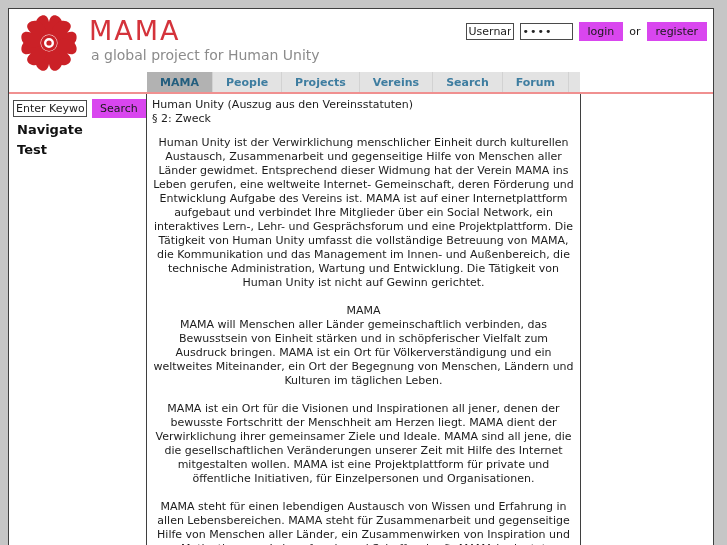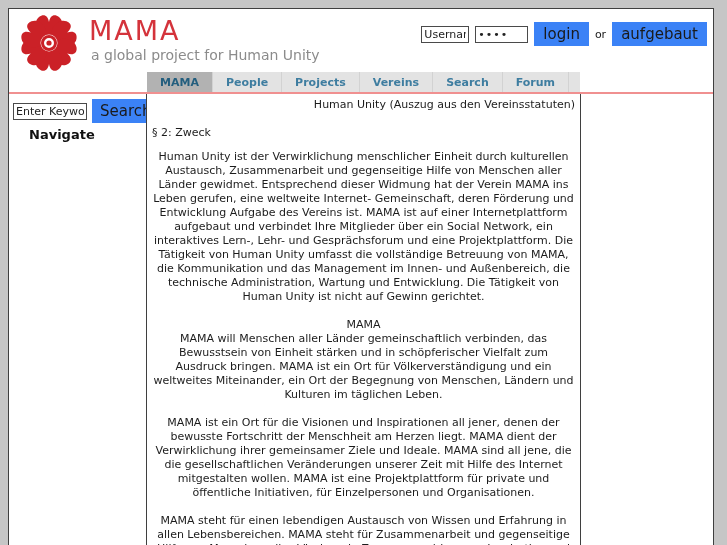--- a/index.html
+++ b/index.html
@@ -37,22 +37,22 @@
     font-size: 11px; color: #222;
   }
   .login-row input {
     height: 17px; border: 1px solid #4a4a4a; background: #fff;
     font-family: "DejaVu Sans", sans-serif; font-size: 11px;
     padding: 0 2px; color: #222;
   }
   .input-username { width: 48px; }
   .input-password { width: 53px; letter-spacing: 1px; }
   .btn-flat {
-    background: #3b82f6; border: none; color: #1a1a1a;
-    font-family: "DejaVu Sans", sans-serif; font-size: 15px;
+    background: #d946ef; border: none; color: #1a1a1a;
+    font-family: "DejaVu Sans", sans-serif; font-size: 11px;
     padding: 3px 9px; cursor: pointer;
   }
   .or-label { color: #1a1a1a; text-align: center; }
   
   .tabbar {
     position: absolute; left: 138px; top: 63px;
     width: 433px; height: 20px;
     background: #e3e3e3;
     display: flex; align-items: stretch;
   }
@@ -78,33 +78,33 @@
   }
   .sidebar-search { display: flex; gap: 5px; padding: 5px 0 0 4px; align-items: center; }
   .sidebar-search input {
     width: 74px; height: 17px; border: 1px solid #4a4a4a;
     font-family: "DejaVu Sans", sans-serif; font-size: 11px;
     padding: 0 2px; color: #222; background: #fff;
   }
   .sidebar-search .btn-flat { padding: 3px 8px; }
   .nav-item {
     font-size: 13px; font-weight: bold; color: #111;
-    padding: 4px 0 0 20px; line-height: 16px; cursor: pointer;
+    padding: 4px 0 0 8px; line-height: 16px; cursor: pointer;
   }
   
   .main-col {
     position: absolute; left: 137px; top: 85px;
     width: 435px; height: 515px;
     background: #fff;
     border-left: 1px solid #3f3f3f;
     border-right: 1px solid #3f3f3f;
     padding: 4px 5px 0 5px;
     font-size: 11px; line-height: 14px; color: #1c1c1c;
   }
-  .main-title { text-align: right; margin-bottom: 14px; }
+  .main-title { text-align: left; }
   .section-heading { margin-bottom: 10px; }
   .para { margin-bottom: 14px; white-space: pre-line; text-align: center; }
 </style>
 </head>
 <body>
 
 <div class="window">
 
   <div>
     <svg class="logo-flower" viewBox="-30 -30 60 60" xmlns="http://www.w3.org/2000/svg">
@@ -123,41 +123,42 @@
       <circle cx="0" cy="0" r="2.6" fill="#cb2127"></circle>
     </svg>
     <div class="brand-title">MAMA</div>
     <div class="brand-subtitle">a global project for Human Unity</div>
 
     <div class="login-row">
       <input class="input-username" type="text" value="Username" style="">
       <input class="input-password" type="text" value="••••" style="">
       <button class="btn-flat">login</button>
       <span class="or-label">or</span>
-      <button class="btn-flat">aufgebaut</button>
+      <button class="btn-flat">register</button>
     </div>
   </div>
 
   <div class="tabbar">
     <div class="tab active">MAMA</div>
     <div class="tab">People</div>
     <div class="tab">Projects</div>
     <div class="tab">Vereins</div>
     <div class="tab">Search</div>
     <div class="tab">Forum</div>
   </div>
 
   <div class="pink-line"></div>
 
   <div class="sidebar">
     <div class="sidebar-search">
       <input type="text" value="Enter Keyword" style="">
       <button class="btn-flat">Search</button>
     </div>
     <div class="nav-item">Navigate</div>
+    <div class="nav-item">Test</div>
   </div>
 
   <div class="main-col">
     <div class="main-title">Human Unity (Auszug aus den Vereinsstatuten)</div>
     <div class="section-heading">§ 2: Zweck</div>
     <div class="para">Human Unity ist der Verwirklichung menschlicher Einheit durch kulturellen Austausch, Zusammenarbeit und gegenseitige Hilfe von Menschen aller Länder gewidmet. Entsprechend dieser Widmung hat der Verein MAMA ins Leben gerufen, eine weltweite Internet- Gemeinschaft, deren Förderung und Entwicklung Aufgabe des Vereins ist. MAMA ist auf einer Internetplattform aufgebaut und verbindet Ihre Mitglieder über ein Social Network, ein interaktives Lern-, Lehr- und Gesprächsforum und eine Projektplattform. Die Tätigkeit von Human Unity umfasst die vollständige Betreuung von MAMA, die Kommunikation und das Management im Innen- und Außenbereich, die technische Administration, Wartung und Entwicklung. Die Tätigkeit von Human Unity ist nicht auf Gewinn gerichtet.</div>
     <div class="para">MAMA
 MAMA will Menschen aller Länder gemeinschaftlich verbinden, das Bewusstsein von Einheit stärken und in schöpferischer Vielfalt zum Ausdruck bringen. MAMA ist ein Ort für Völkerverständigung und ein weltweites Miteinander, ein Ort der Begegnung von Menschen, Ländern und Kulturen im täglichen Leben.</div>
     <div class="para">MAMA ist ein Ort für die Visionen und Inspirationen all jener, denen der bewusste Fortschritt der Menschheit am Herzen liegt. MAMA dient der Verwirklichung ihrer gemeinsamer Ziele und Ideale. MAMA sind all jene, die die gesellschaftlichen Veränderungen unserer Zeit mit Hilfe des Internet mitgestalten wollen. MAMA ist eine Projektplattform für private und öffentliche Initiativen, für Einzelpersonen und Organisationen.</div>
     <div class="para">MAMA steht für einen lebendigen Austausch von Wissen und Erfahrung in allen Lebensbereichen. MAMA steht für Zusammenarbeit und gegenseitige Hilfe von Menschen aller Länder, ein Zusammenwirken von Inspiration und Motivation, von Lebensfreude und Schaffenskraft. MAMA bedeutet miteinander zu lernen, zu gestalten und die Welt um uns zu verändern.</div>

